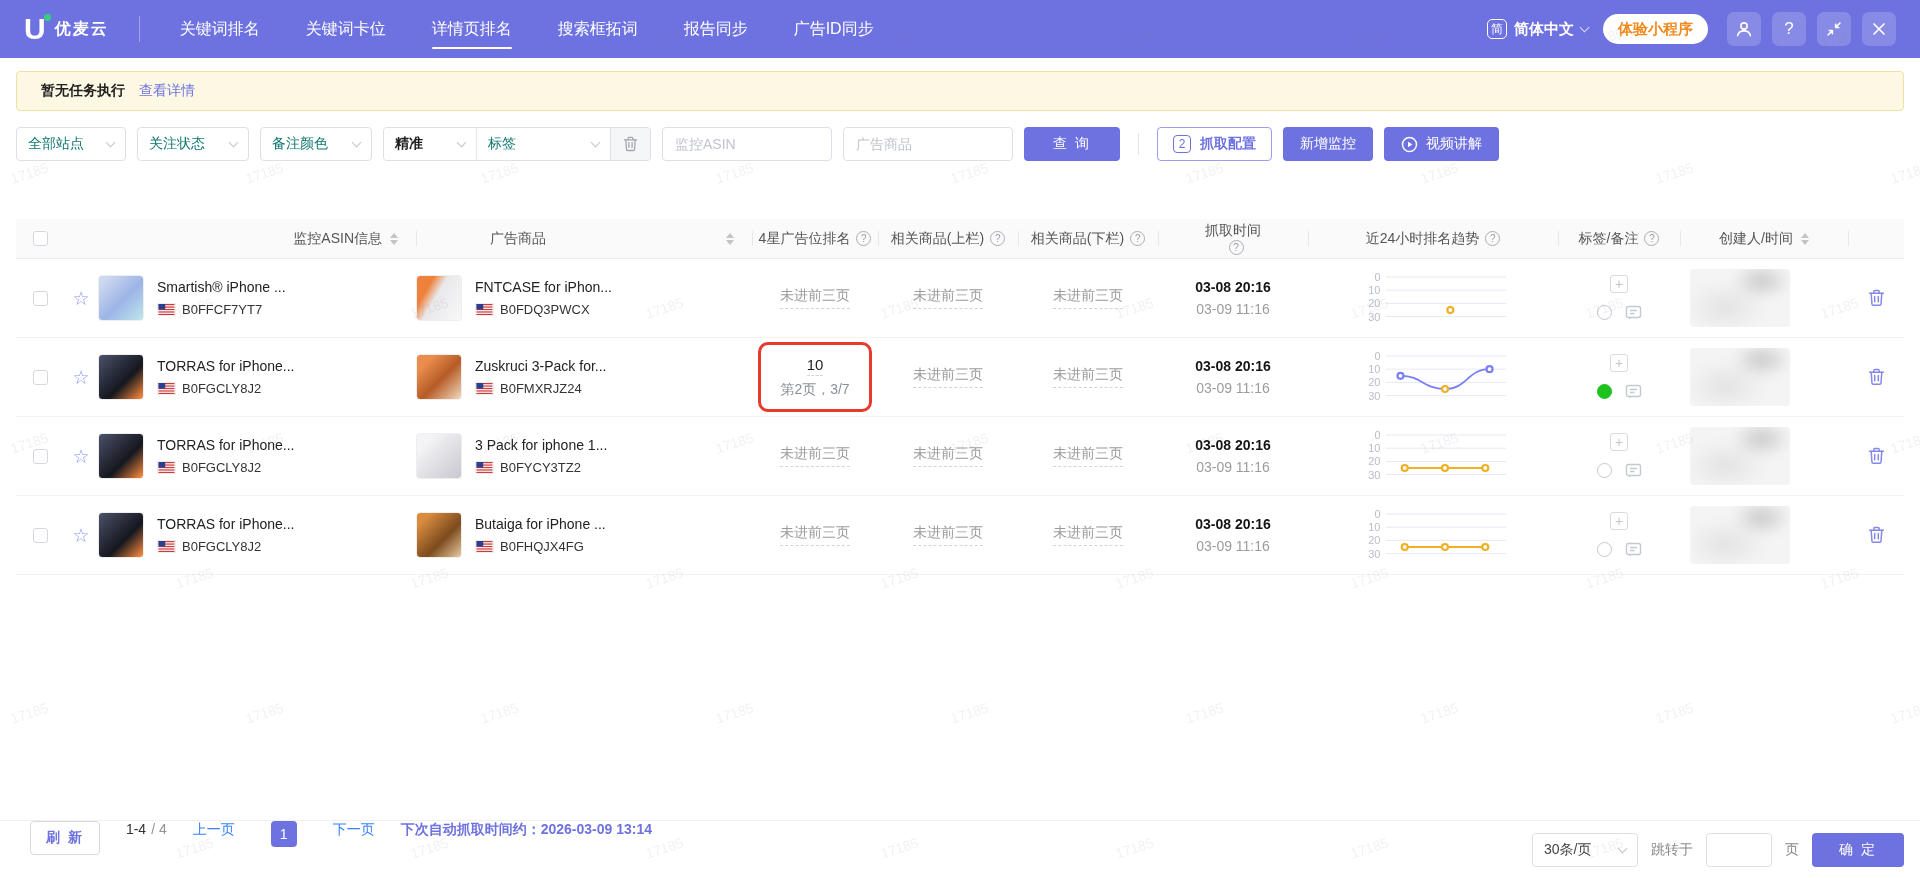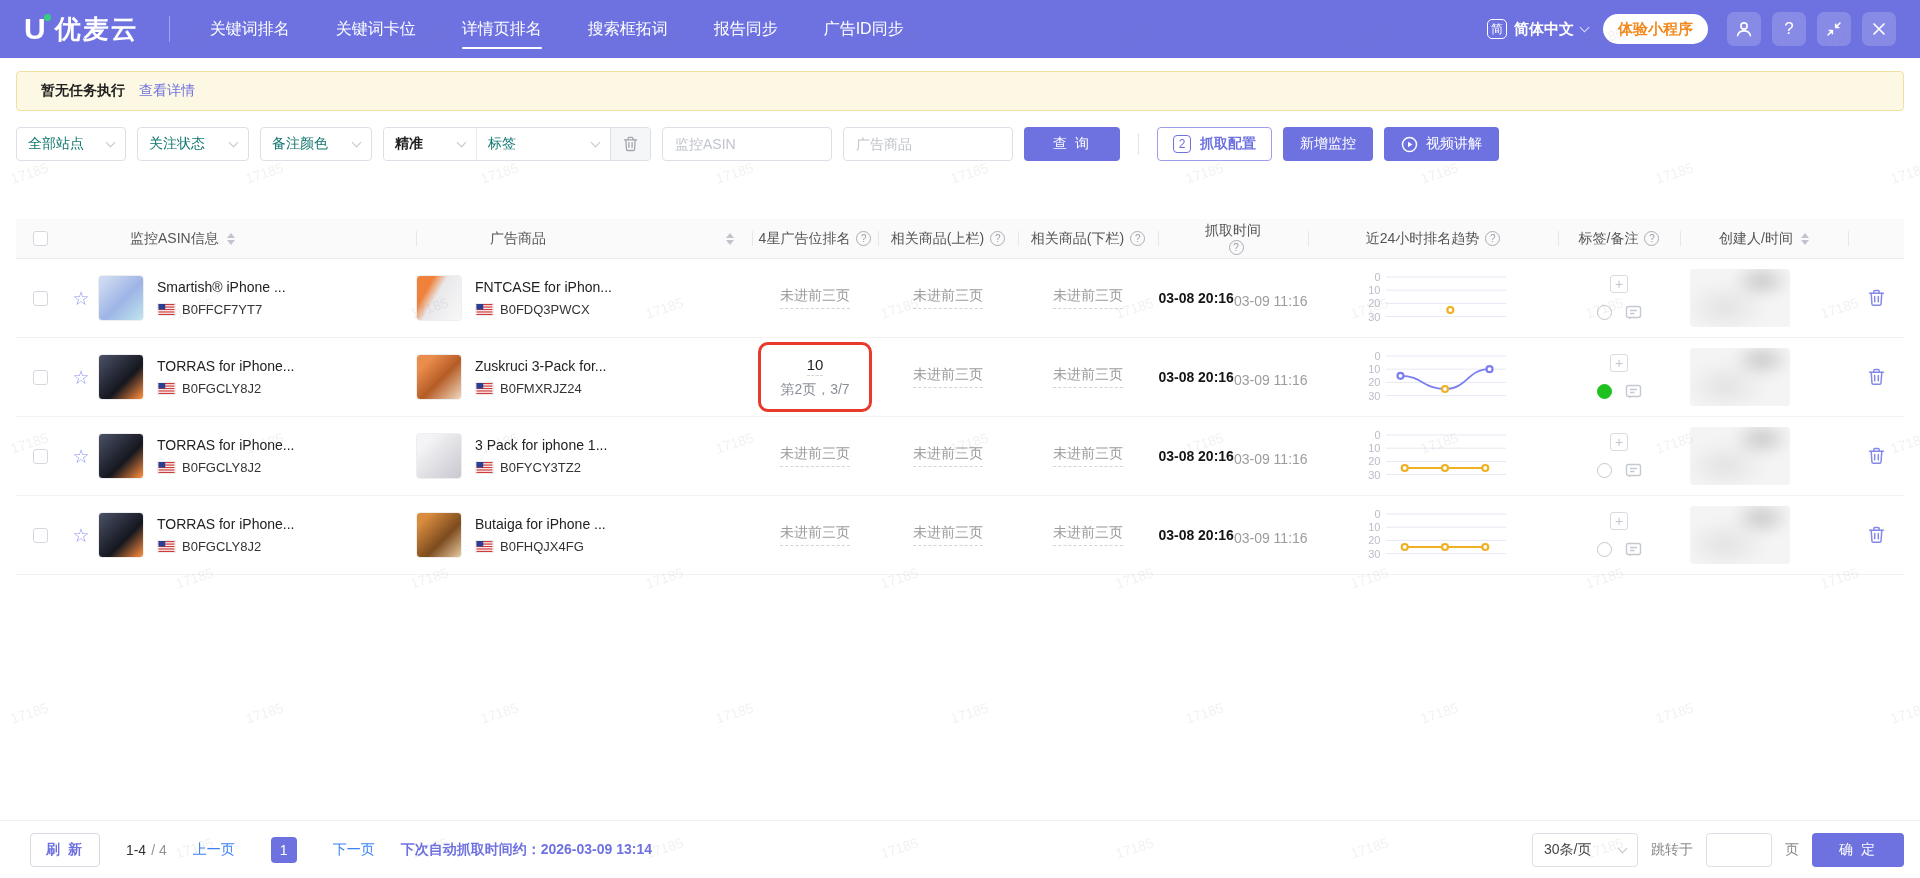--- a/index.html
+++ b/index.html
@@ -6,21 +6,21 @@
 html,body{width:1920px;height:878px}
 body{font-family:"Liberation Sans","DejaVu Sans",sans-serif;background:#fff;color:#333;overflow:hidden;position:relative;font-size:14px}
 
 .watermark{position:absolute;inset:0;pointer-events:none;z-index:40;overflow:hidden}
 .watermark span{position:absolute;font-size:14px;color:rgba(120,120,130,.10);transform:rotate(-18deg);white-space:nowrap}
 
 .navbar{height:58px;background:#6e72e1;display:flex;align-items:center;padding:0 24px;position:relative;z-index:5}
 .logo{display:flex;align-items:center;gap:9px;color:#fff;cursor:default}
 .logo-mark{font-size:30px;font-weight:800;line-height:1;position:relative;font-family:"Liberation Sans",sans-serif}
 .logo-mark::after{content:"";position:absolute;top:0;right:-5px;width:7px;height:7px;border-radius:50%;background:#35d07f}
-.logo-text{font-size:26px;font-weight:700;letter-spacing:2px}
+.logo-text{font-size:16px;font-weight:700;letter-spacing:2px}
 .nav-sep{width:1px;height:26px;background:rgba(255,255,255,.35);margin:0 40px 0 30px}
 .nav-menu{display:flex;gap:46px;height:100%;align-items:flex-end}
 .nav-item{color:#fff;font-size:16px;cursor:pointer;position:relative;height:100%;display:flex;align-items:center;font-weight:500}
 .nav-item.active::after{content:"";position:absolute;left:0;right:0;bottom:9px;height:2px;background:#fff;border-radius:2px}
 .nav-right{margin-left:auto;display:flex;align-items:center;gap:11px;color:#fff}
 .lang{display:flex;align-items:center;gap:7px;font-size:15px;font-weight:700;cursor:pointer;margin-right:4px}
 .lang-badge{width:20px;height:20px;border:1.5px solid #fff;border-radius:5px;font-size:12px;font-weight:400;display:flex;align-items:center;justify-content:center}
 .chev{width:7px;height:7px;border-right:1.5px solid rgba(255,255,255,.75);border-bottom:1.5px solid rgba(255,255,255,.75);transform:rotate(45deg);margin-top:-3px}
 .pill-btn{background:#fff;color:#f28a1e;border:none;border-radius:16px;height:30px;padding:0 15px;font-size:15px;font-weight:700;cursor:pointer;margin-right:8px;font-family:inherit}
 .win-btn{width:34px;height:34px;border:none;border-radius:7px;background:rgba(255,255,255,.18);color:#fff;display:flex;align-items:center;justify-content:center;cursor:pointer;font-size:17px;font-family:inherit}
@@ -52,27 +52,27 @@
 .t-header{display:flex;background:#fafafa;height:40px;align-items:center;color:#555;border-bottom:1px solid #ececec}
 .th{display:flex;align-items:center;height:100%;position:relative}
 .t-header .th.divided::before{content:"";position:absolute;left:0;top:12px;bottom:12px;width:1px;background:#e8e8e8}
 .t-row{display:flex;align-items:center;height:79px;border-bottom:1px solid #f2f2f2}
 .td{display:flex;align-items:center;height:100%;position:relative}
 .col-check{width:48px;justify-content:center}
 .col-asin{width:352px}
 .col-ad{width:336px}
 .col-rank{width:126px;justify-content:center}
 .col-rel{width:140px;justify-content:center}
-.col-time{width:150px;flex-direction:row;justify-content:center}
-.th.col-time{flex-direction:column}
+.col-time{width:150px;flex-direction:column;justify-content:center}
+.th.col-time{}
 .col-trend{width:250px;justify-content:center}
 .col-tags{width:122px;justify-content:center}
 .col-creator{flex:1;padding-left:10px}
 .col-actions{width:56px;justify-content:center}
-.th.col-asin{padding-left:66px;justify-content:flex-start;padding-right:18px}
+.th.col-asin{padding-left:66px;justify-content:flex-end;padding-right:18px}
 .th.col-ad{padding-left:74px;justify-content:space-between;padding-right:18px}
 .th.col-rank,.th.col-rel,.th.col-trend,.th.col-tags,.th.col-creator{justify-content:center}
 .th.col-creator{padding-left:0}
 .sort{display:inline-flex;flex-direction:column;gap:2px;margin-left:8px}
 .sort i{width:0;height:0;border-left:4px solid transparent;border-right:4px solid transparent}
 .sort .up{border-bottom:5px solid #c0c4cc}
 .sort .down{border-top:5px solid #c0c4cc}
 .info{width:15px;height:15px;border:1px solid #aaadb5;border-radius:50%;color:#9a9da5;font-size:10px;display:inline-flex;align-items:center;justify-content:center;margin-left:6px;flex:none}
 .checkbox{width:15px;height:15px;border:1px solid #d4d7de;border-radius:3px;background:#fff;display:inline-block;cursor:pointer}
 .star-icon{color:#8f93ee;font-size:19px;width:34px;text-align:center;cursor:pointer;flex:none}
@@ -100,21 +100,21 @@
 .tag-stack{display:flex;flex-direction:column;align-items:center;gap:11px}
 .plus-box{width:18px;height:18px;border:1px solid #d8dbe0;border-radius:3px;color:#c0c4cc;font-size:14px;line-height:1;display:flex;align-items:center;justify-content:center;cursor:pointer}
 .tag-row{display:flex;align-items:center;gap:13px}
 .note-dot{width:15px;height:15px;border-radius:50%;border:1.5px solid #c4c8cf;cursor:pointer}
 .note-dot.filled{background:#1fc11f;border-color:#1fc11f}
 .memo-icon{display:flex;cursor:pointer}
 .blur-box{width:100px;height:58px;border-radius:4px;position:relative;overflow:hidden;background:#f6f6f6}
 .blur-box::before{content:"";position:absolute;inset:-10px;background:radial-gradient(42px 26px at 68% 28%,#c6c6c6 0%,rgba(198,198,198,0) 70%),radial-gradient(55px 34px at 38% 62%,#e2e2e2 0%,rgba(226,226,226,0) 75%),#f4f4f4;filter:blur(6px)}
 .row-trash{cursor:pointer;display:flex}
 
-.pagination{position:absolute;left:0;right:0;bottom:0;height:58px;background:#fff;border-top:1px solid #f0f0f0;display:flex;align-items:center;padding:0 16px;gap:26px;z-index:5}
+.pagination{position:absolute;left:0;right:0;bottom:0;height:58px;background:#fff;border-top:1px solid #f0f0f0;display:flex;padding:0 16px;gap:26px;z-index:5}
 .btn-refresh{height:34px;padding:0 15px;border:1px solid #d9d9e3;border-radius:4px;background:#fff;color:#6e72e1;font-weight:700;font-size:14px;cursor:pointer;letter-spacing:2px;font-family:inherit;margin-left:14px}
 .range-wrap{color:#333}
 .range-total{color:#909399;margin-left:5px}
 .page-nav{color:#3b82f6;cursor:default}
 .page-cur{width:26px;height:26px;border-radius:4px;background:#6e72e1;color:#fff;display:flex;align-items:center;justify-content:center;cursor:pointer;margin:0 10px}
 .next-capture{color:#6e72e1;font-weight:600}
 .pag-right{margin-left:auto;display:flex;align-items:center;gap:13px;color:#555}
 .size-select{width:106px}
 .jump-input{width:66px;height:34px;border:1px solid #dcdfe6;border-radius:4px;padding:0 8px;font-size:14px;outline:none;font-family:inherit}
 .unit{color:#8a8a8e}

